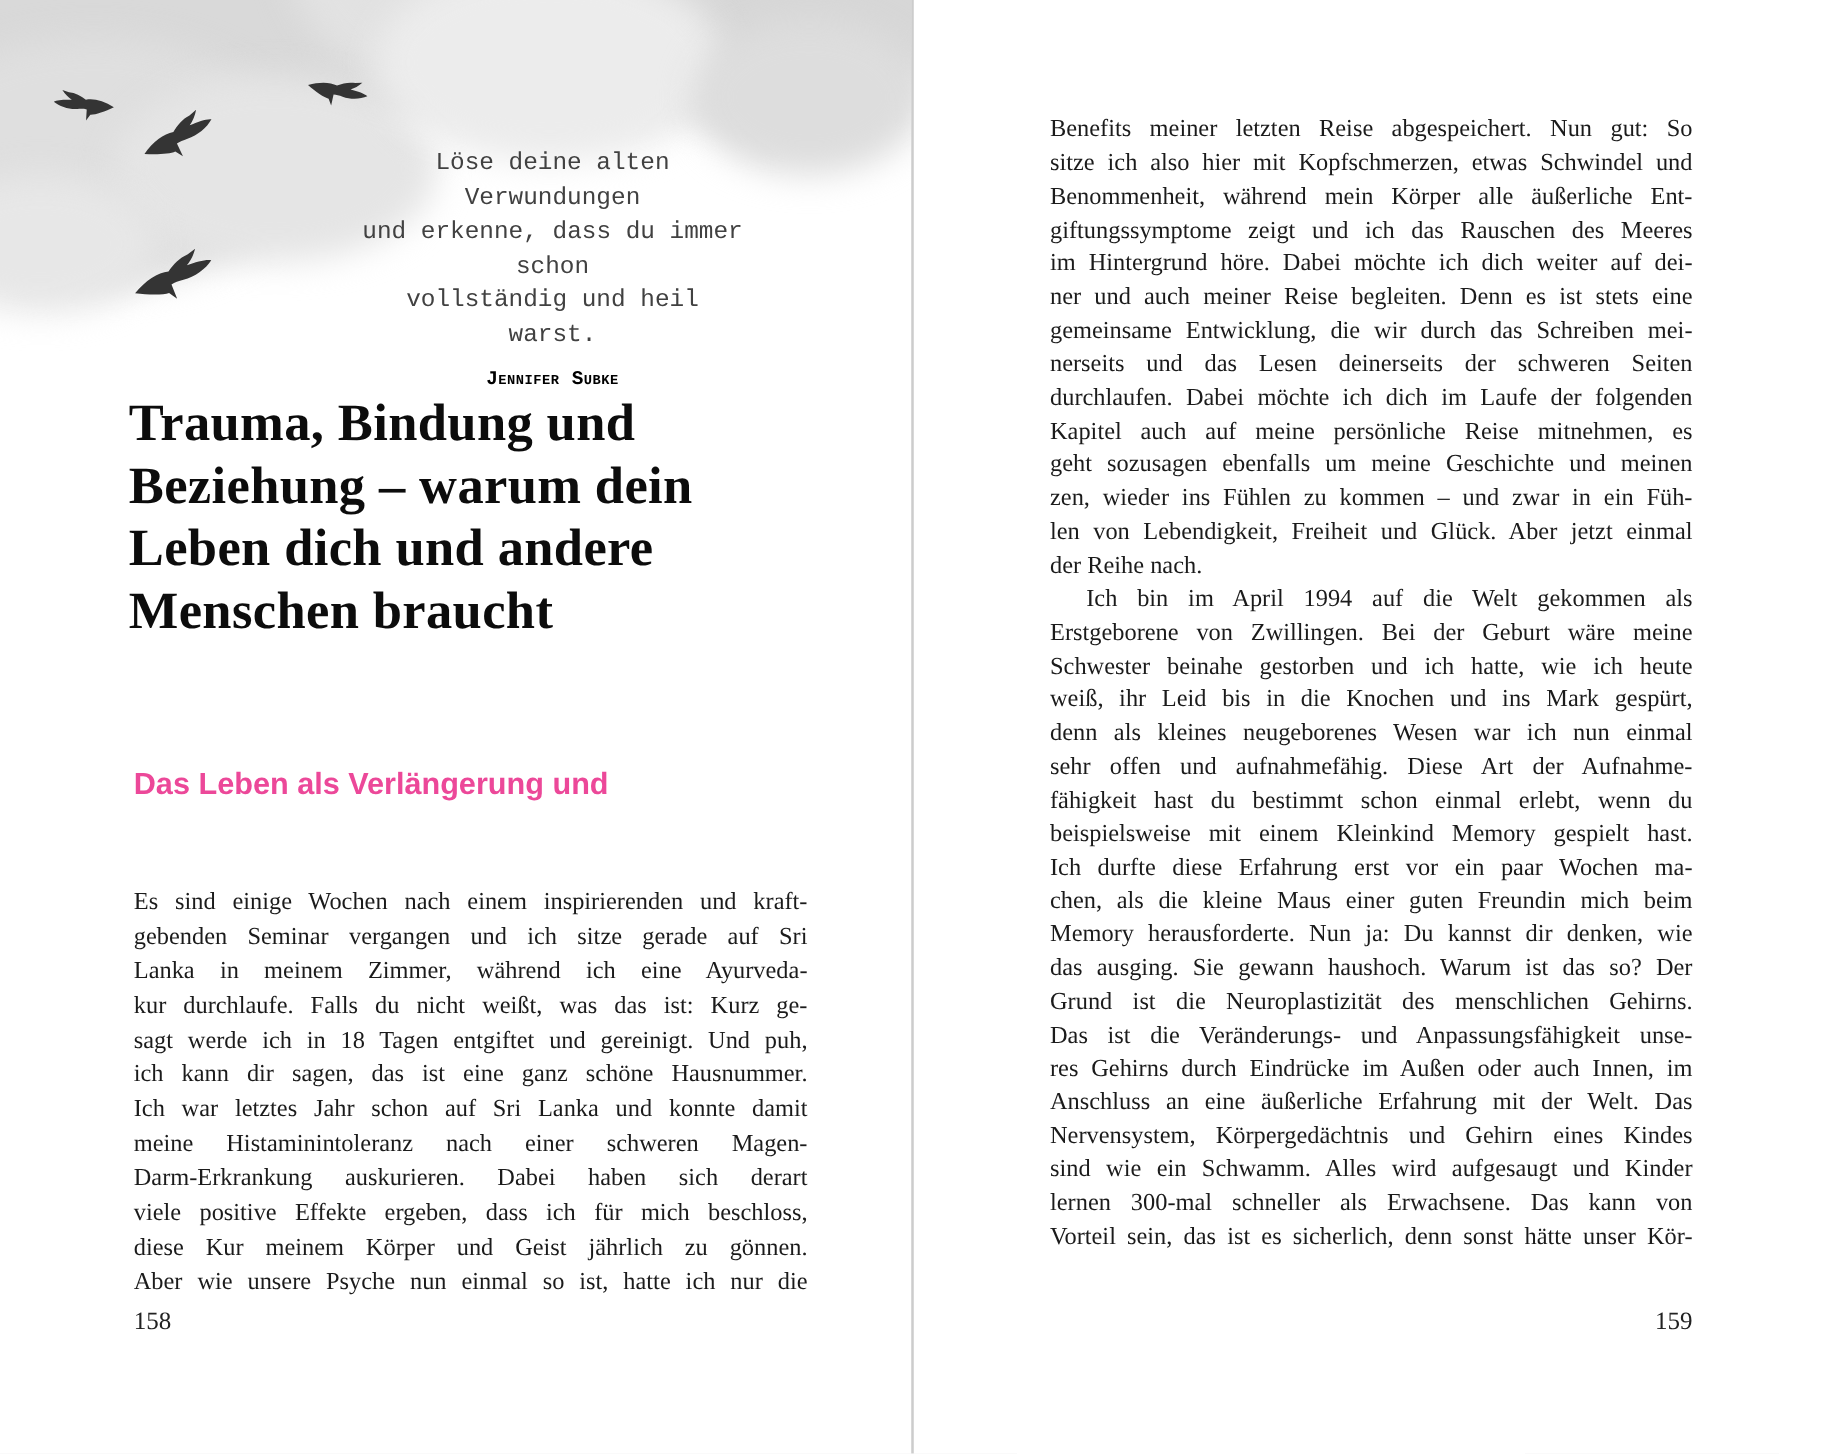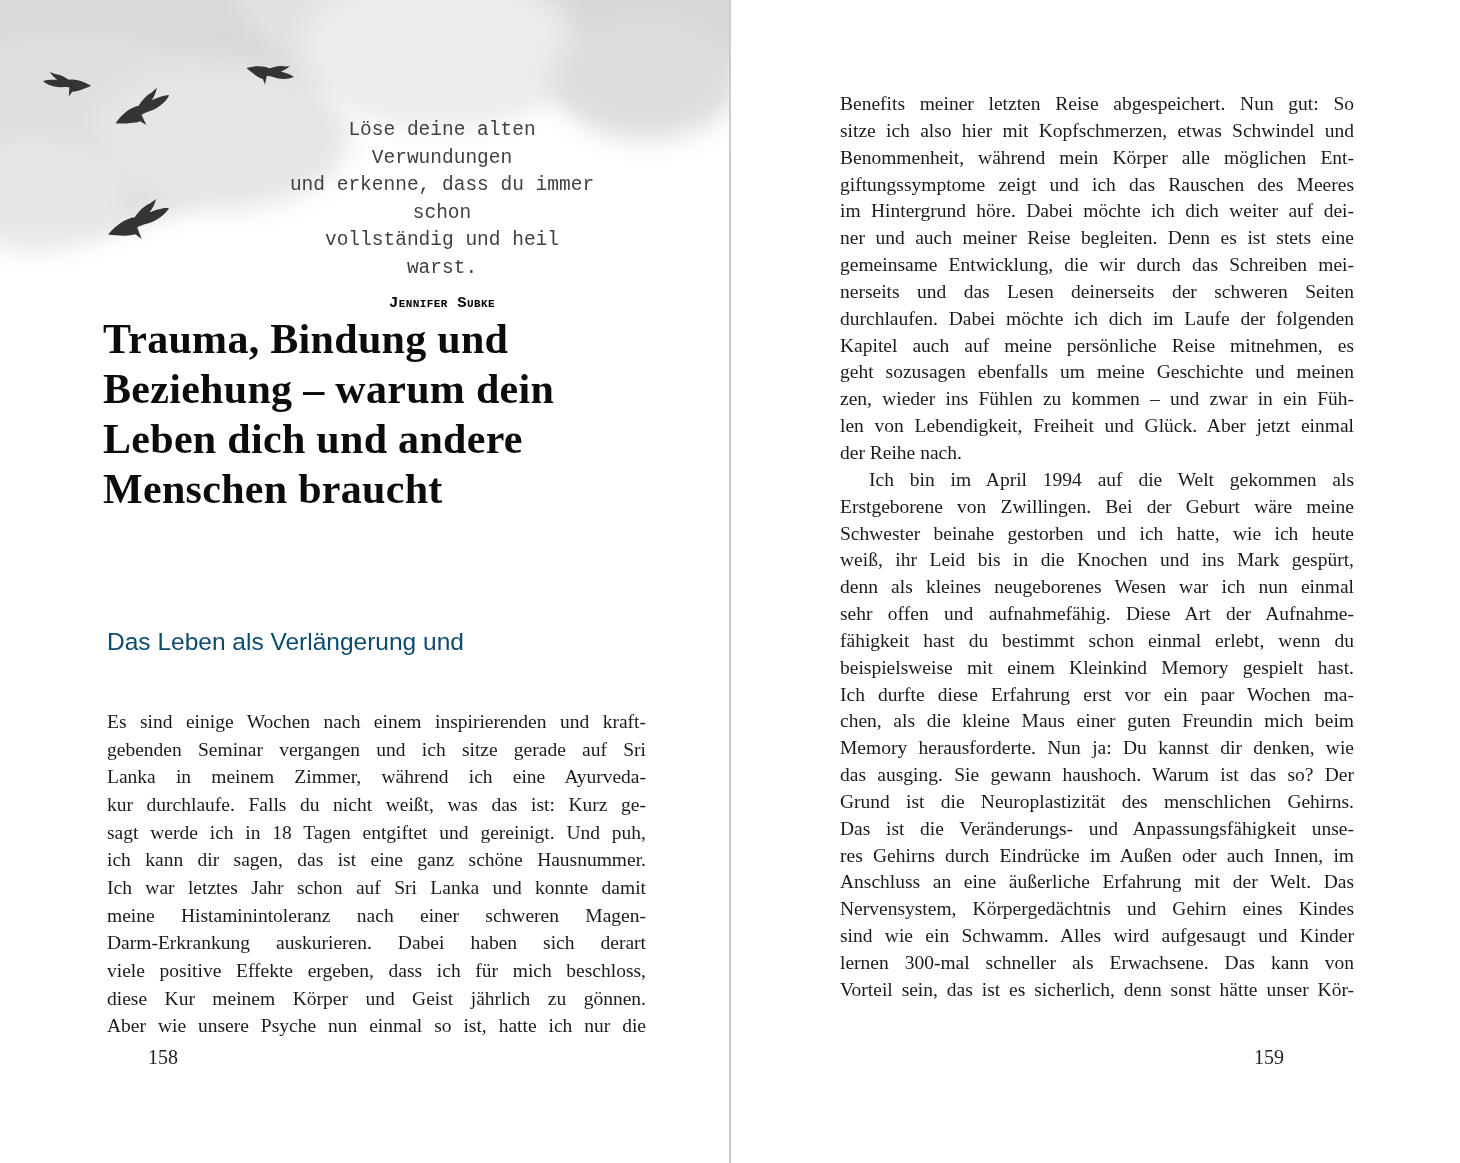--- a/index.html
+++ b/index.html
@@ -33,38 +33,38 @@
   .epigraph-attribution{
     margin-top:8px;font-variant:small-caps;font-weight:700;font-size:15.5px;
     letter-spacing:.4px;color:#000000;
   }
   .chapter-title{
     position:absolute;left:103px;top:314px;width:560px;
     font-family:"Liberation Serif", serif;font-weight:700;
     font-size:42px;line-height:50px;color:#0c0c0c;letter-spacing:.3px;
   }
   .section-heading{
-    position:absolute;left:107px;top:621px;width:480px;
-    font-family:"Liberation Sans", sans-serif;font-weight:400;
-    font-size:24.5px;line-height:41px;color:#0c4a6e;
+    position:absolute;left:107px;top:607px;width:480px;
+    font-family:"Liberation Sans", sans-serif;font-weight:700;
+    font-size:24.5px;line-height:41px;color:#ec4899;
   }
   .body-block{
     position:absolute;font-size:19.5px;color:#1b1b1b;
   }
   .left-body{left:107px;top:708px;width:539px;line-height:27.65px;}
   .right-body{left:840px;top:91px;width:514px;line-height:26.85px;}
   .tline{white-space:normal;hyphens:none;}
   .tline.just{text-align:justify;text-align-last:justify;}
   .tline.indent{text-indent:29px;}
   .page-number{
     position:absolute;top:1046px;font-size:20px;color:#222;
     font-family:"Liberation Serif", serif;
   }
-  .pn-left{left:107px;margin-left:41px;}
-  .pn-right{left:1254px;width:100px;text-align:left;}
+  .pn-left{left:107px;}
+  .pn-right{left:1254px;width:100px;text-align:right;}
 </style>
 </head>
 <body>
 
 <div class="canvas">
 
   <div class="illustration">
     <div class="cloud c1"></div>
     <div class="cloud c2"></div>
     <div class="cloud c3"></div>
@@ -125,21 +125,21 @@
       </div>
 
     <div class="page-number pn-left">158</div>
   </div>
 
   <div>
     <div class="body-block right-body">
       <div>
           <div class="tline just">Benefits meiner letzten Reise abgespeichert. Nun gut: So</div>
           <div class="tline just">sitze ich also hier mit Kopfschmerzen, etwas Schwindel und</div>
-          <div class="tline just">Benommenheit, während mein Körper alle möglichen Ent-</div>
+          <div class="tline just">Benommenheit, während mein Körper alle äußerliche Ent-</div>
           <div class="tline just">giftungssymptome zeigt und ich das Rauschen des Meeres</div>
           <div class="tline just">im Hintergrund höre. Dabei möchte ich dich weiter auf dei-</div>
           <div class="tline just">ner und auch meiner Reise begleiten. Denn es ist stets eine</div>
           <div class="tline just">gemeinsame Entwicklung, die wir durch das Schreiben mei-</div>
           <div class="tline just">nerseits und das Lesen deinerseits der schweren Seiten</div>
           <div class="tline just">durchlaufen. Dabei möchte ich dich im Laufe der folgenden</div>
           <div class="tline just">Kapitel auch auf meine persönliche Reise mitnehmen, es</div>
           <div class="tline just">geht sozusagen ebenfalls um meine Geschichte und meinen</div>
           <div class="tline just">zen, wieder ins Fühlen zu kommen – und zwar in ein Füh-</div>
           <div class="tline just">len von Lebendigkeit, Freiheit und Glück. Aber jetzt einmal</div>

